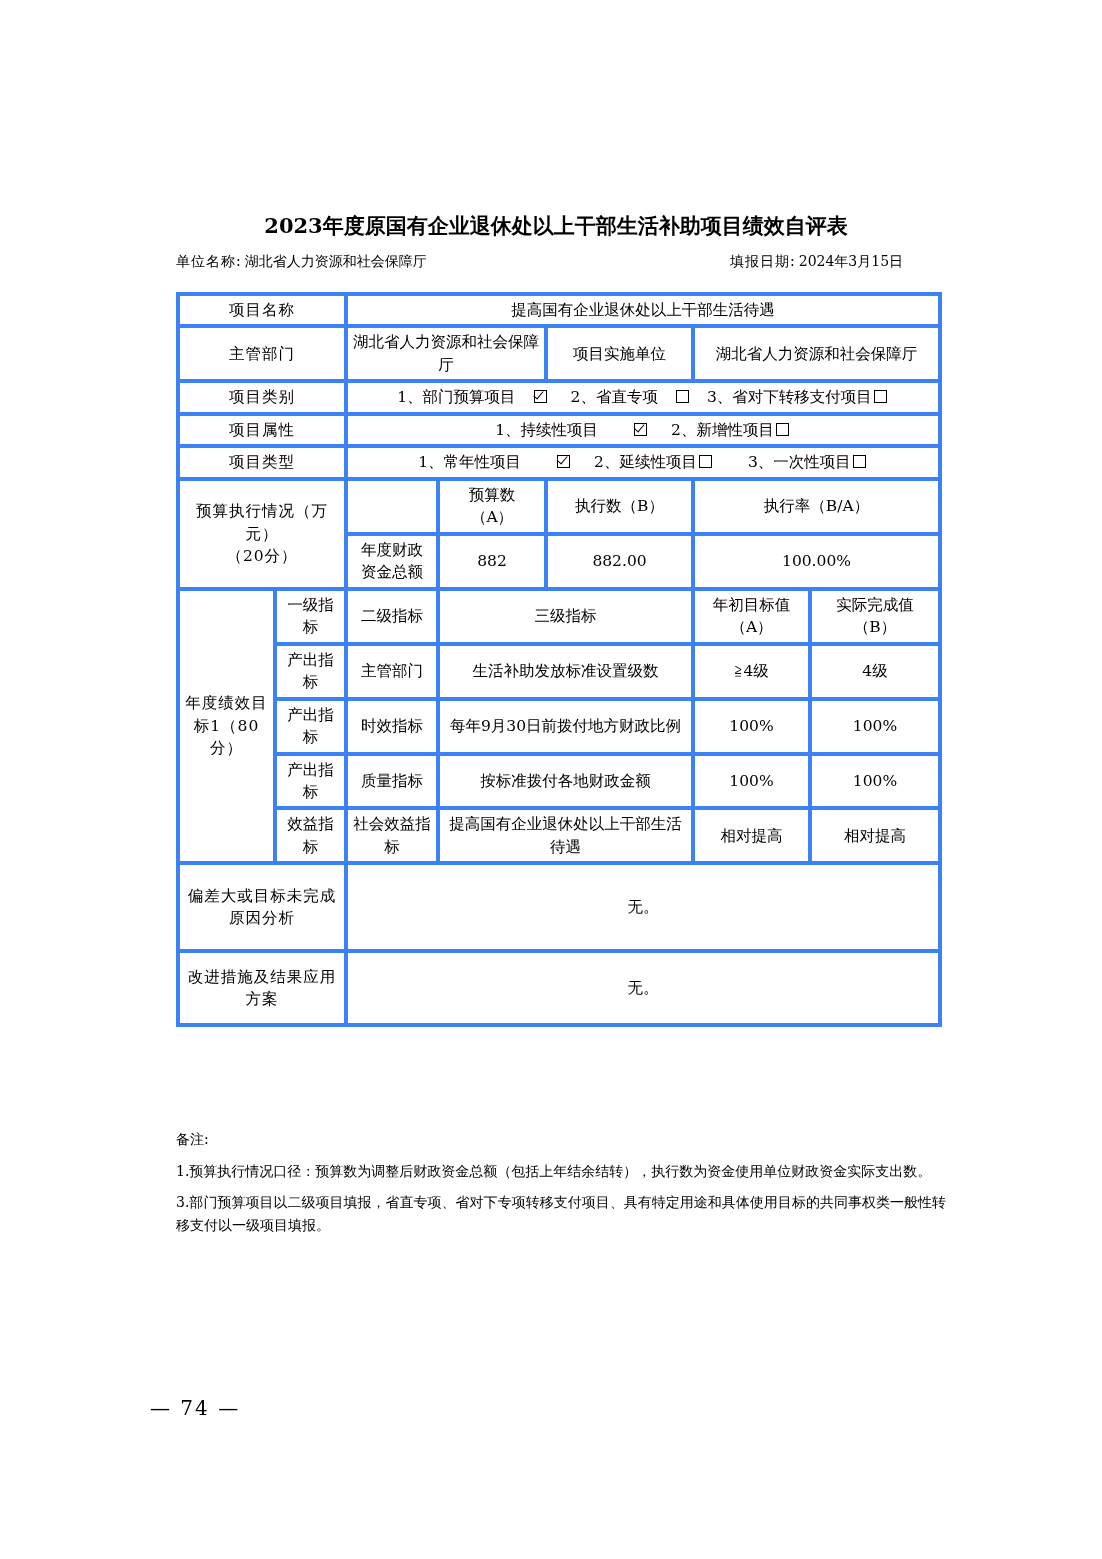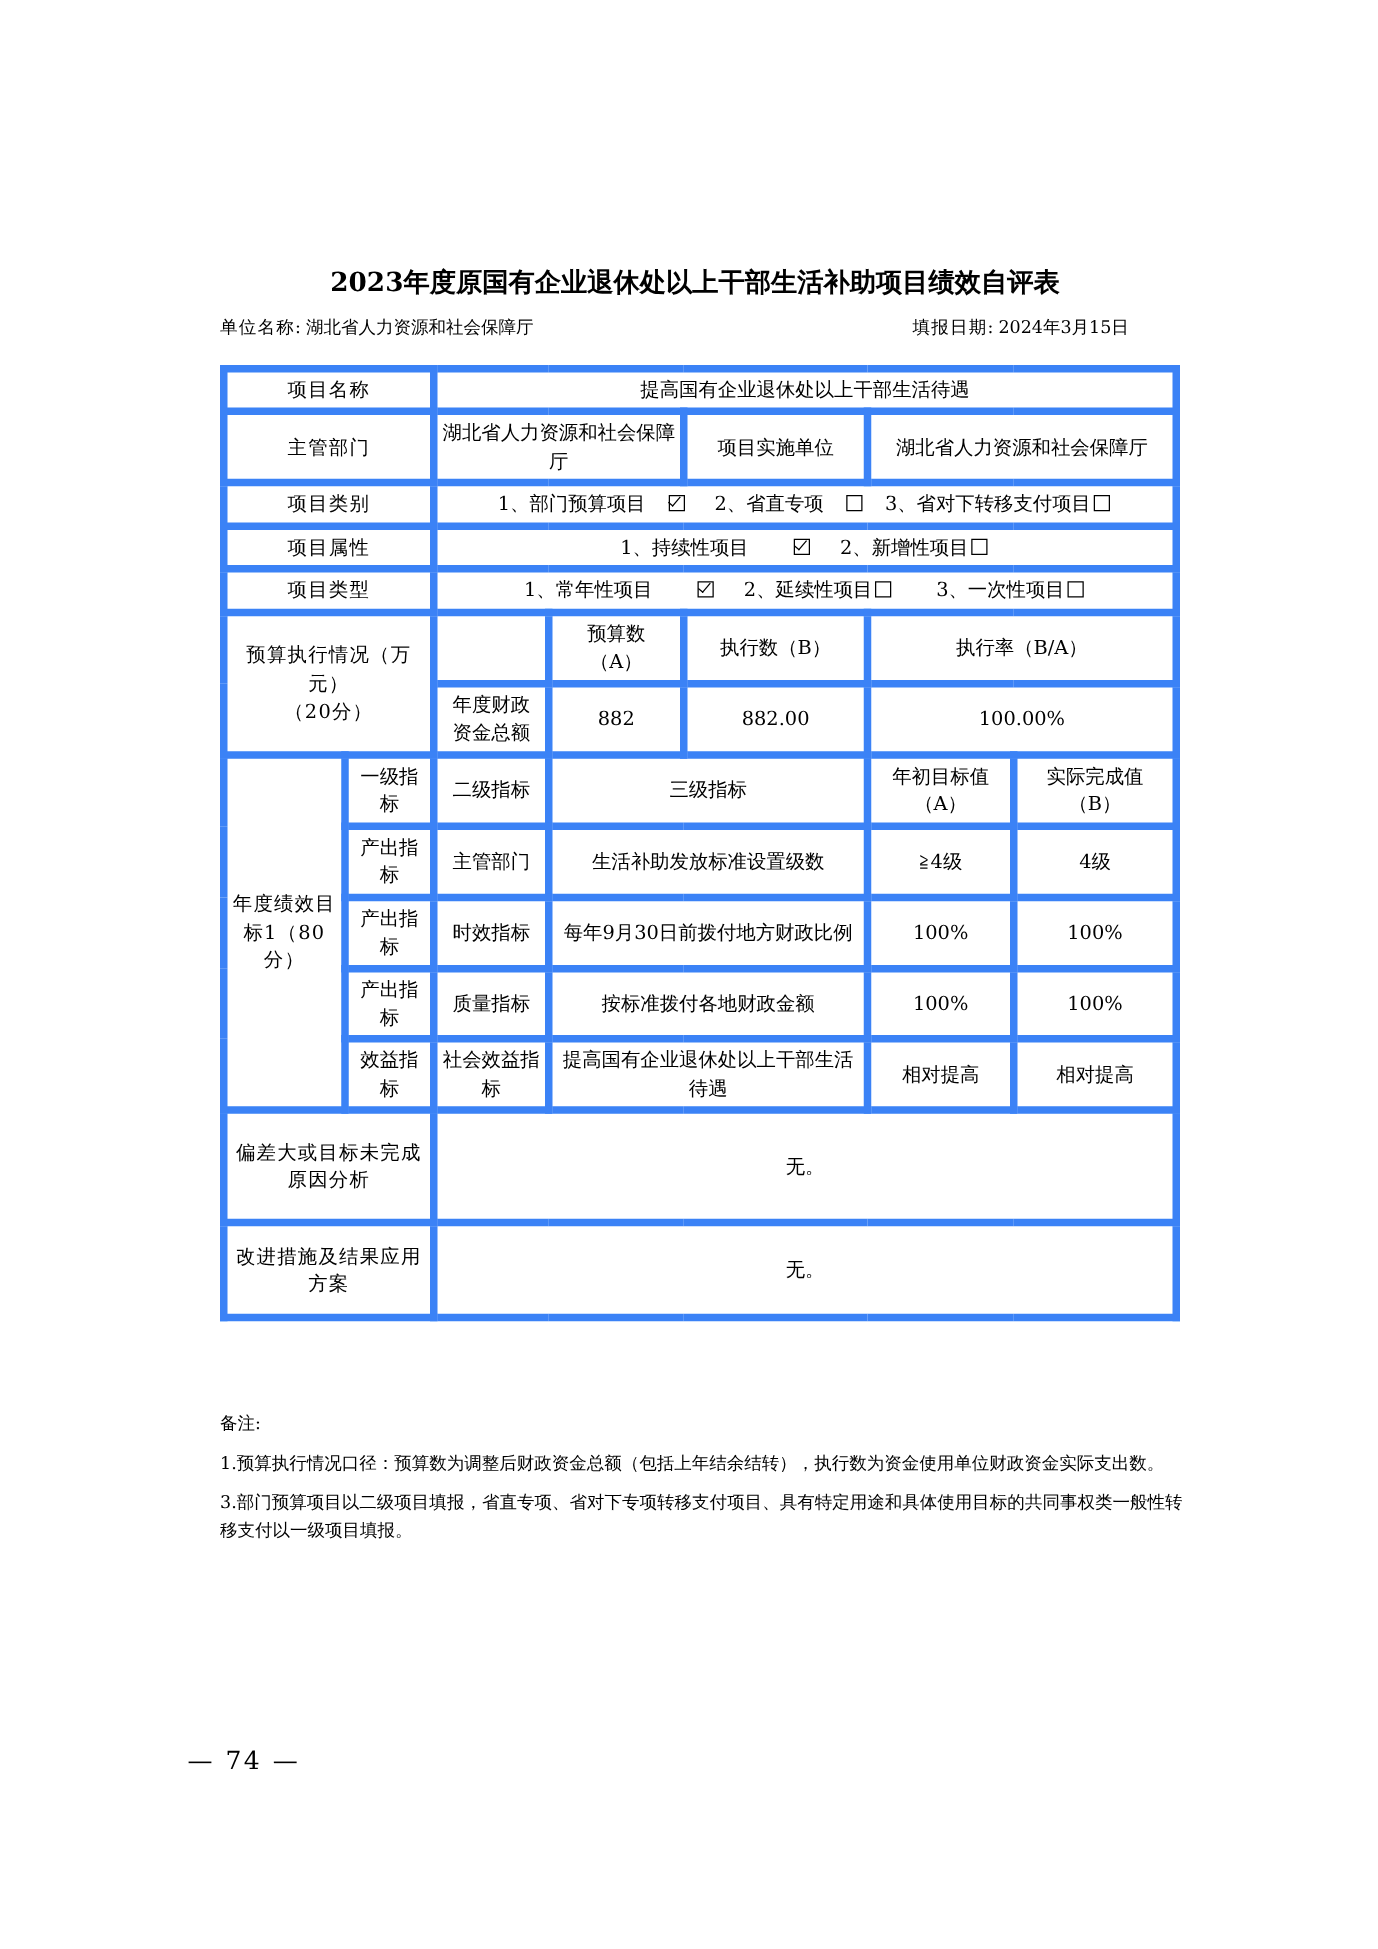--- a/index.html
+++ b/index.html
@@ -59,21 +59,21 @@
   table.main {
     position: absolute;
     left: 176px;
     top: 292px;
     width: 762px;
     border-collapse: collapse;
     table-layout: fixed;
     font-size: 15.5px;
   }
   table.main td {
-    border: 6px solid #3b82f6;
+    border: 4px solid #3b82f6;
     padding: 3px 4px;
     text-align: center;
     vertical-align: middle;
     line-height: 1.45;
     word-break: break-all;
   }
   td.lbl { font-size: 15.5px; letter-spacing: 1px; }
   td.opts {
     text-align: left;
     padding-left: 12px;

